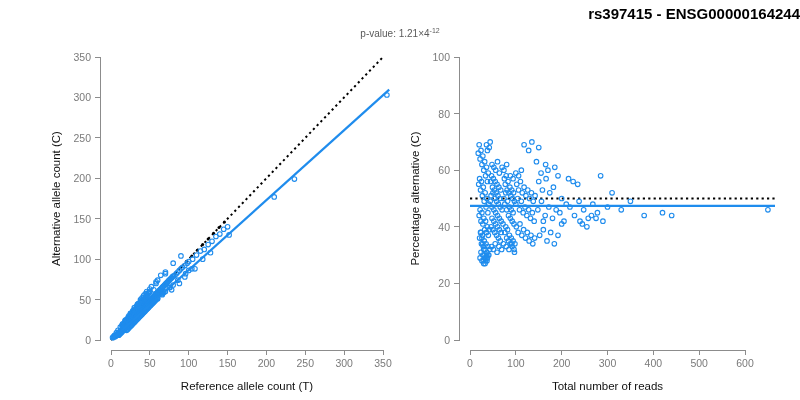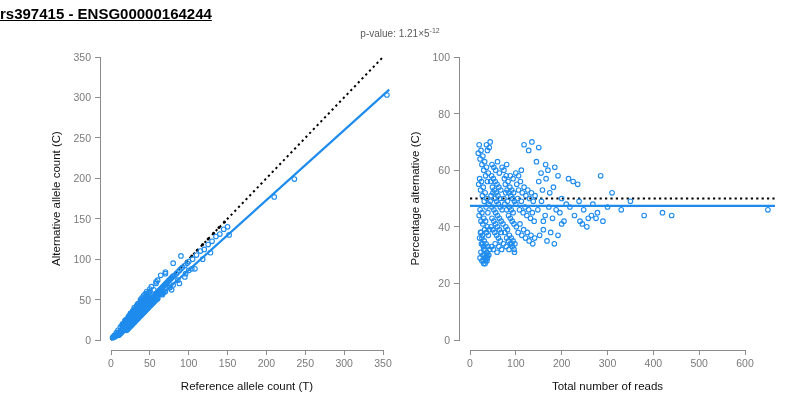--- a/index.html
+++ b/index.html
@@ -18,26 +18,25 @@
   #figure {
     position: absolute;
     left: 0; top: 0;
     width: 800px;
     height: 400px;
   }
   .fig-title {
     position: absolute;
     left: 0; top: 5px;
     width: 800px;
-    text-align: left;
+    text-align: right;
     font-size: 15px;
     font-weight: bold;
     color: #000000;
     letter-spacing: 0px;
-    text-decoration: underline;
   }
   .fig-subtitle {
     position: absolute;
     left: 0; top: 27px;
     width: 800px;
     text-align: center;
     font-size: 10px;
     font-weight: normal;
     color: #5a5a5a;
   }
@@ -90,21 +89,21 @@
   }
 </style>
 </head>
 <body>
 
 <div id="figure">
 
   <div class="fig-title">rs397415 - ENSG00000164244</div>
 
   <div class="fig-subtitle">
-    <span>p-value: 1.21×5</span><sup>-12</sup>
+    <span>p-value: 1.21×4</span><sup>-12</sup>
   </div>
 
   <svg class="panel" id="svg-left" width="400" height="400">
       <defs>
         <clipPath id="clip-allele-count-scatter">
           <rect x="101" y="49" width="312" height="295"></rect>
         </clipPath>
       </defs>
       <g clip-path="url(#clip-allele-count-scatter)">
         <line x1="111" y1="340" x2="383" y2="57" class="ref-line"></line>

